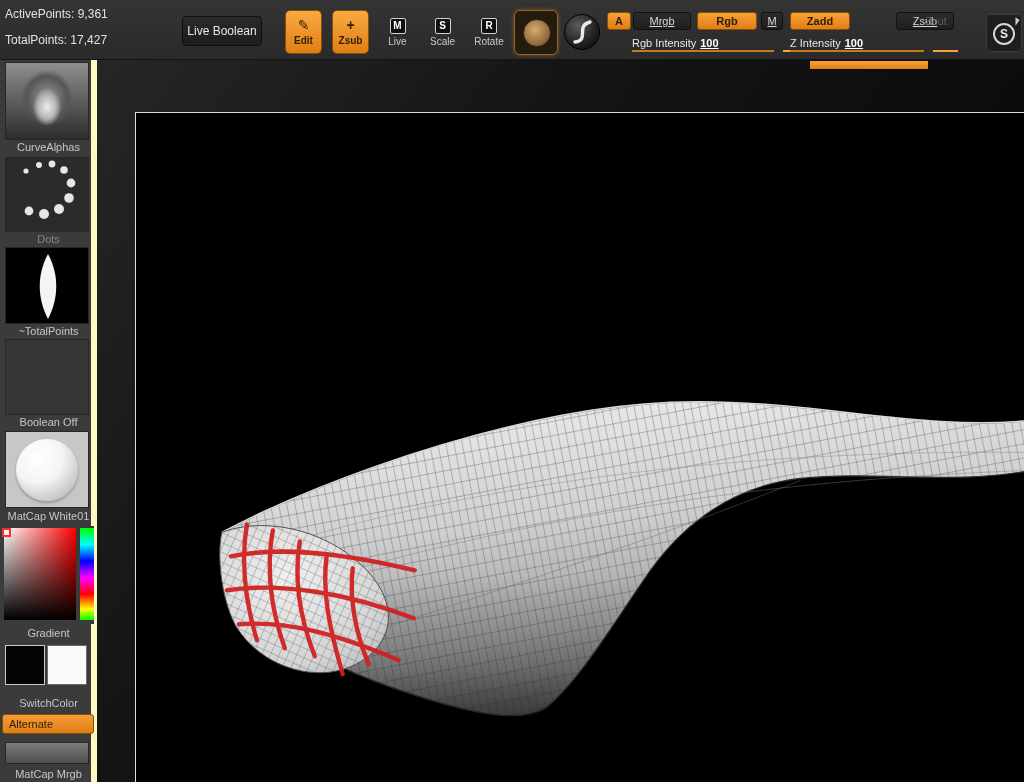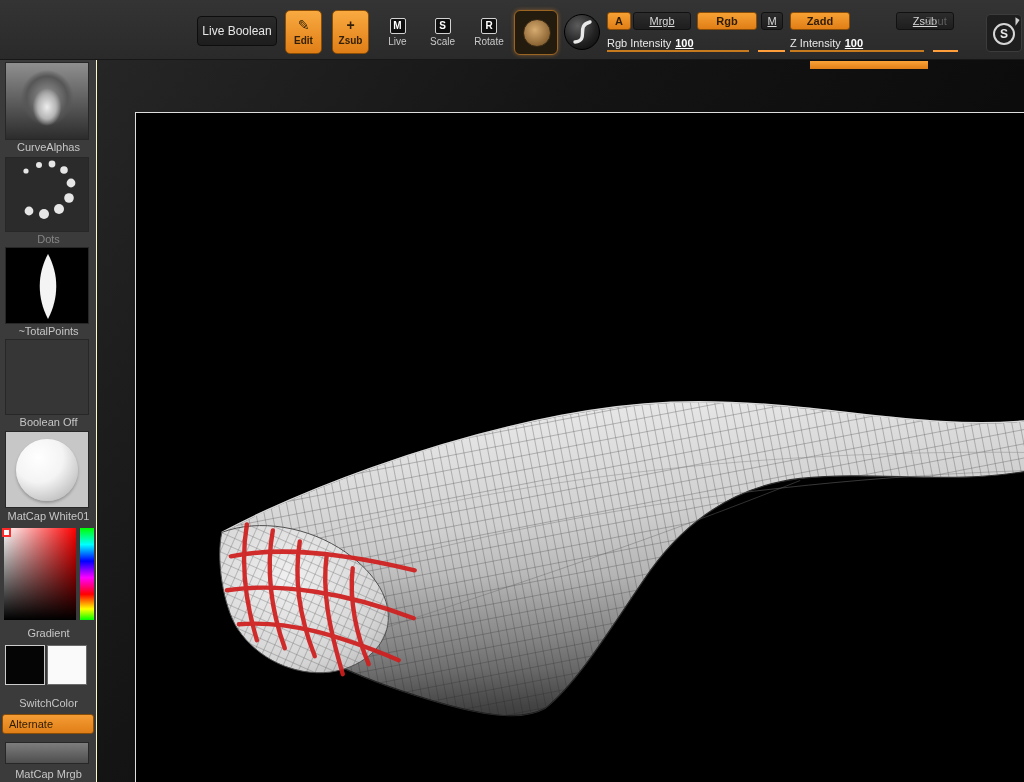--- a/index.html
+++ b/index.html
@@ -9,21 +9,21 @@
 
   
   .topbar { position:absolute; left:0; top:0; width:1024px; height:60px;
     background:linear-gradient(180deg,#343434,#2a2a2a); border-bottom:1px solid #171717; }
   .stats { position:absolute; left:5px; top:7px; font-size:12px; color:#e2e2e2; }
   .stats div { height:13px; margin-bottom:13px; white-space:nowrap; }
 
   .btn-dark { position:absolute; background:linear-gradient(180deg,#2a2a2a,#1d1d1d);
     border:1px solid #0d0d0d; border-radius:4px; color:#e6e6e6; font-size:12px;
     font-family:"Liberation Sans", sans-serif; cursor:pointer; }
-  .live-boolean { left:197px; top:16px; width:80px; height:30px; }
+  .live-boolean { left:182px; top:16px; width:80px; height:30px; }
 
   .tool-btn { position:absolute; top:10px; width:37px; height:44px; border-radius:5px;
     display:flex; flex-direction:column; align-items:center; justify-content:center;
     gap:2px; cursor:pointer; border:none; background:transparent;
     font-family:"Liberation Sans", sans-serif; }
   .tool-btn .glyph { font-size:14px; line-height:15px; }
   .tool-btn .small-label { font-size:10px; font-weight:bold; }
   .tool-btn.orange { background:linear-gradient(180deg,#f9aa41,#e07e16);
     border:1px solid #8a4d08; color:#332004; }
   .tool-btn.plain { color:#cfcfcf; }
@@ -58,21 +58,21 @@
   .stroke-tile { position:absolute; left:986px; top:14px; width:36px; height:38px;
     background:#1e1e1e; border:1px solid #3c3c3c; border-radius:4px; cursor:pointer; }
   .stroke-tile .ring { position:absolute; left:6px; top:8px; width:22px; height:22px;
     border:2px solid #d6d6d6; border-radius:50%; color:#e8e8e8; font-size:12px;
     font-weight:bold; display:flex; align-items:center; justify-content:center; }
   .stroke-tile .nib { position:absolute; right:3px; top:3px; width:0; height:0;
     border-left:5px solid transparent; border-top:7px solid #cfcfcf; transform:rotate(35deg); }
 
   
   .sidebar { position:absolute; left:0; top:60px; width:97px; height:722px;
-    background:#3b3b3b; border-right:1px solid #fef9c3; }
+    background:#3b3b3b; border-right:6px solid #fef9c3; }
   .thumb { position:absolute; left:5px; width:84px; border:1px solid #272727;
     cursor:pointer; }
   .thumb-label { position:absolute; left:0; width:97px; text-align:center;
     font-size:11px; color:#c6c6c6; white-space:nowrap; }
   .lbl-dim { color:#858585; }
 
   .t-curve { top:2px; height:78px;
     background:
       radial-gradient(ellipse 20px 26px at 50% 58%, #ededed 0%, #b5b5b5 45%, rgba(0,0,0,0) 72%),
       radial-gradient(ellipse 34px 36px at 50% 46%, #9a9a9a 0%, #565656 60%, rgba(0,0,0,0) 78%),
@@ -112,20 +112,24 @@
   .document svg { display:block; width:100%; height:100%; }
   .orange-bar { position:absolute; left:713px; top:1px; width:118px; height:8px;
     background:linear-gradient(180deg,#f9a238,#e07e16); }
 </style>
 </head>
 <body>
 
 <div class="app">
 
   <div class="topbar">
+    <div class="stats">
+      <div>ActivePoints: 9,361</div>
+      <div>TotalPoints: 17,427</div>
+    </div>
 
     <button class="btn-dark live-boolean">Live Boolean</button>
 
     <button class="tool-btn orange" style="left:285px;">
       <span class="glyph">✎</span>
       <span class="small-label">Edit</span>
     </button>
     <button class="tool-btn orange" style="left:332px;">
       <span class="glyph" style="font-weight:bold;">+</span>
       <span class="small-label">Zsub</span>
@@ -159,21 +163,21 @@
         <circle cx="19" cy="19" r="17.5" fill="url(#sphG)" stroke="#000" stroke-width="1"></circle>
         <path d="M 12 29 C 27 27 12 13 27 9" stroke="#e9e9e9" stroke-width="3.4" fill="none" stroke-linecap="round"></path>
       </svg>
     </div>
 
     <div class="mode-btn on" style="left:607px; width:24px;">A</div>
     <div class="mode-btn off" style="left:633px; width:58px;">Mrgb</div>
     <div class="mode-btn on" style="left:697px; width:60px;">Rgb</div>
     <div class="mode-btn off" style="left:761px; width:22px;">M</div>
 
-    <div class="slider" style="left:607px; width:178px;">
+    <div class="slider" style="left:632px; width:178px;">
       <span>Rgb Intensity</span>
       <span class="val">100</span>
       <span class="track"></span>
     </div>
 
     <div class="mode-btn on" style="left:790px; width:60px;">Zadd</div>
     <div class="mode-btn off" style="left:896px; width:58px;">Zsub</div>
     <div class="mode-btn disabled" style="left:914px; width:44px;">Zcut</div>
 
     <div class="slider" style="left:790px; width:168px;">

